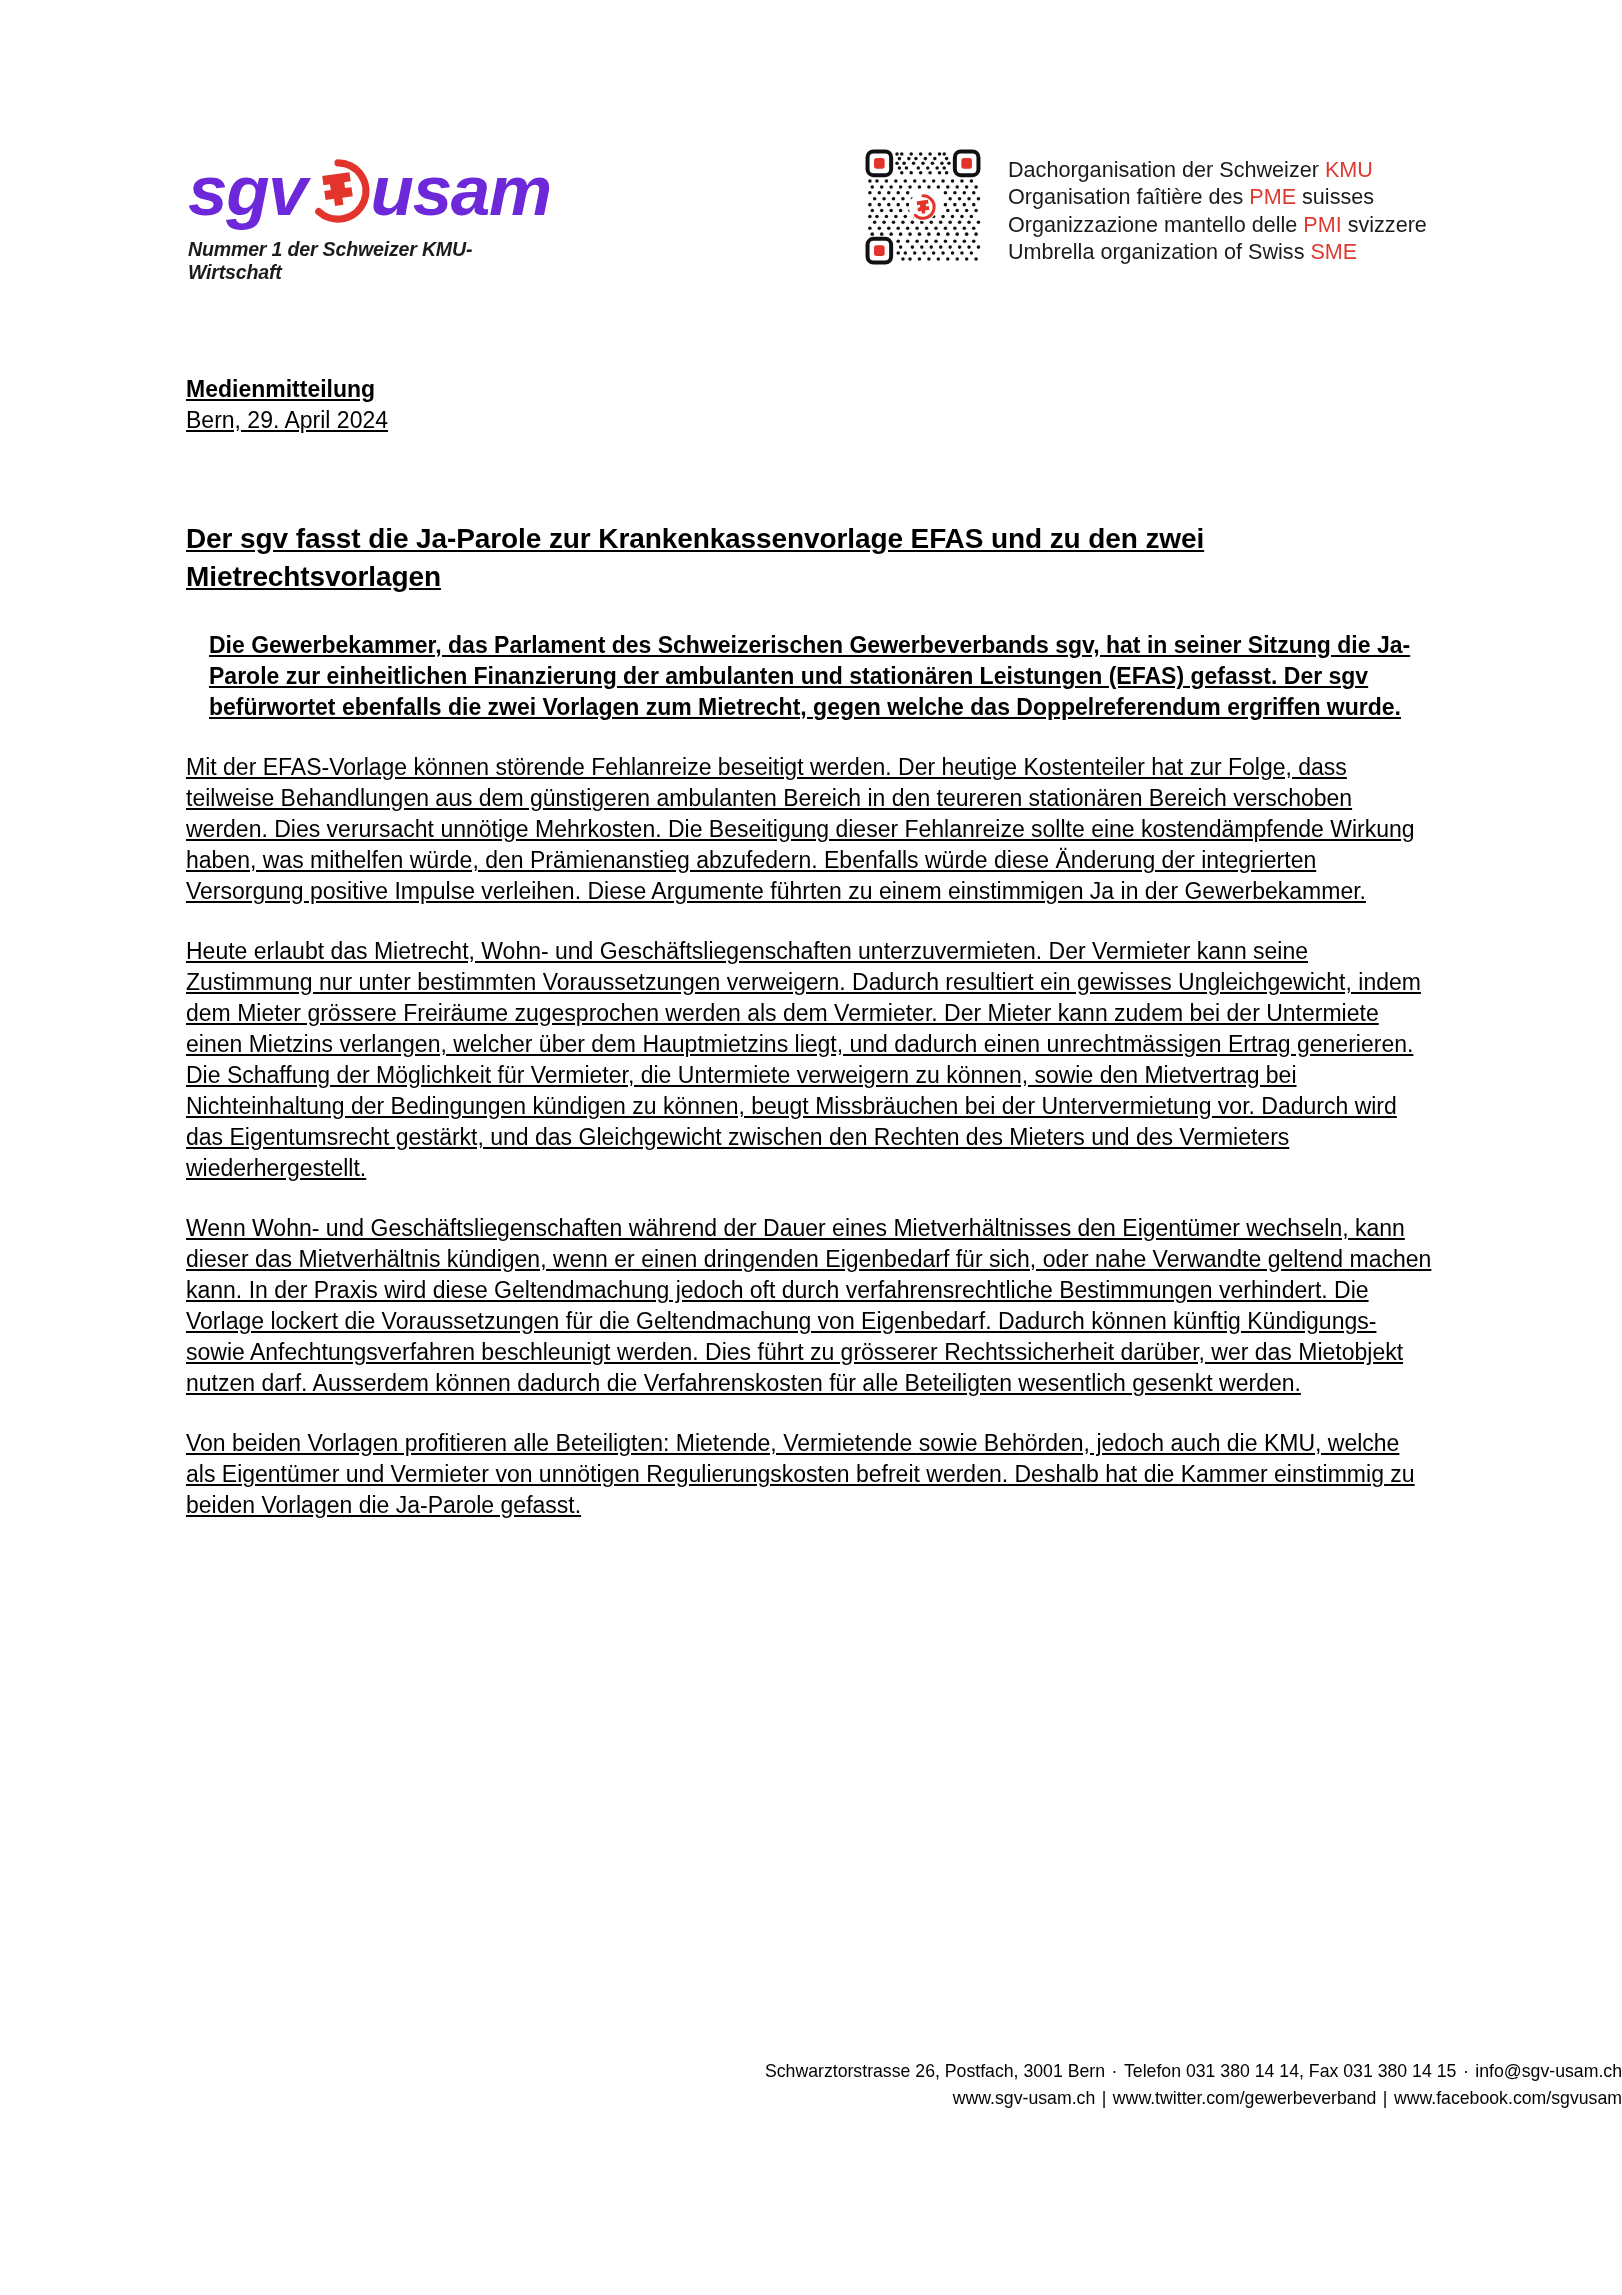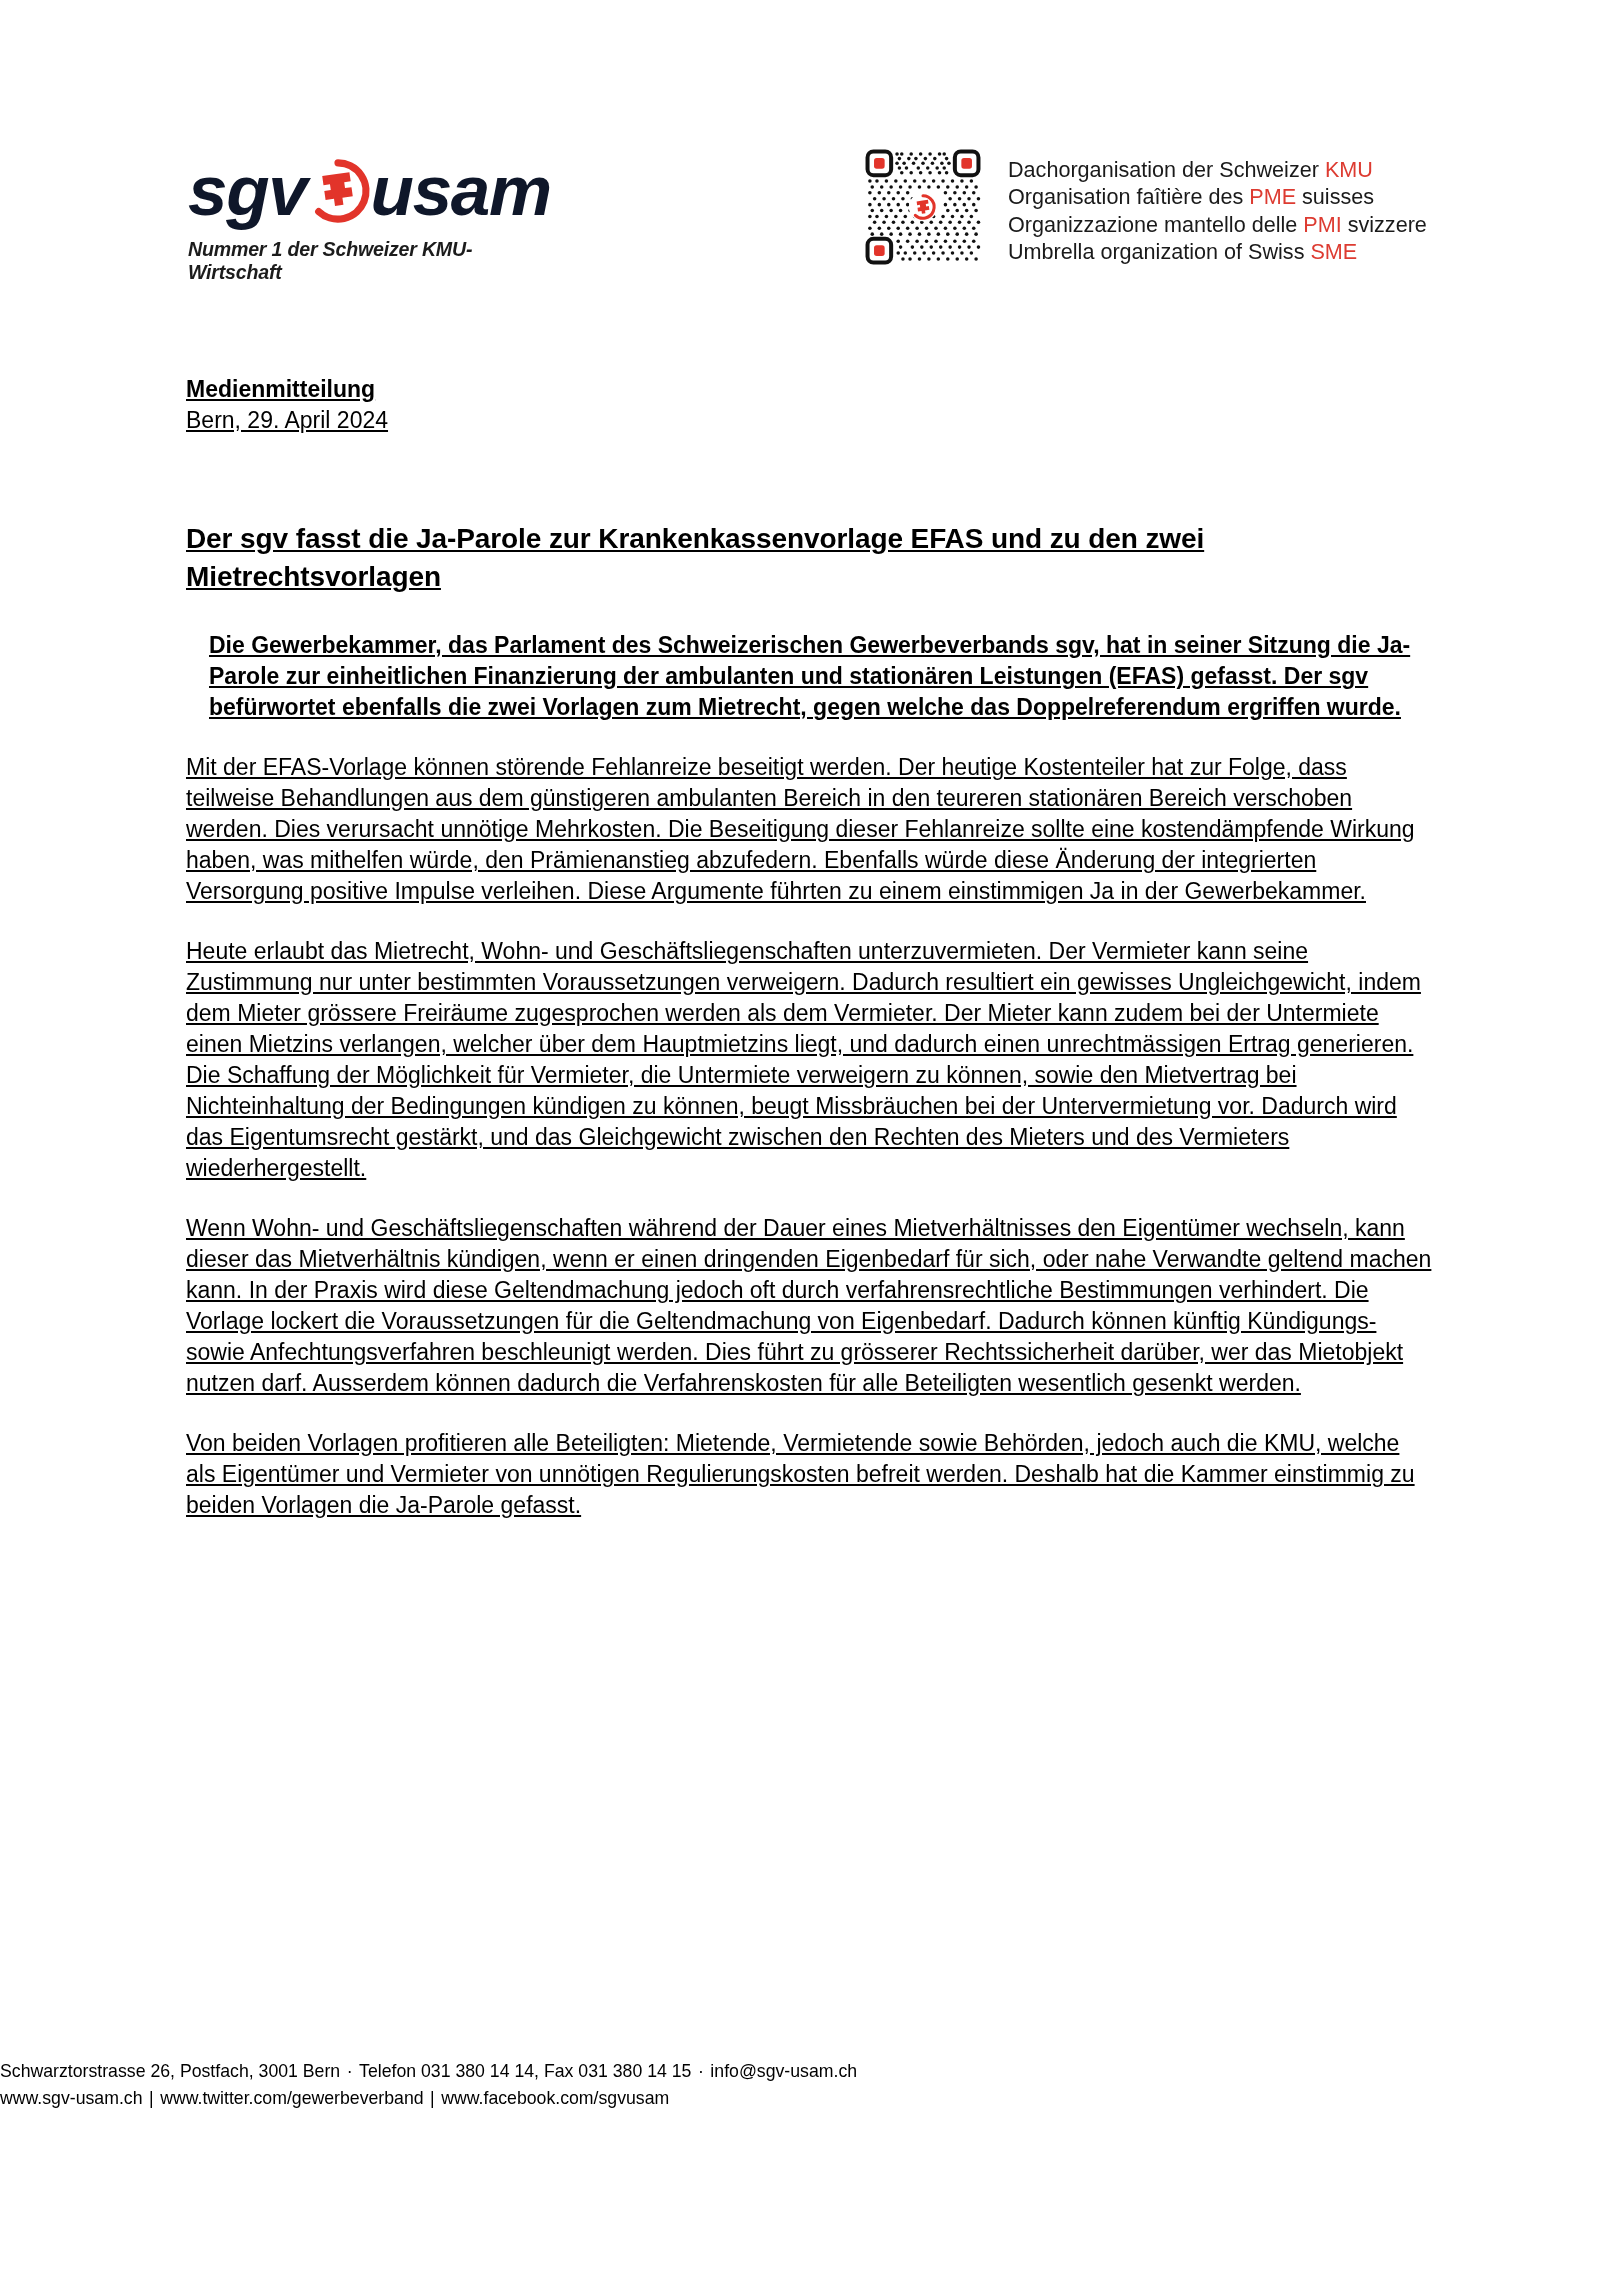--- a/index.html
+++ b/index.html
@@ -35,21 +35,21 @@
     width: 366px;
   }
   .logo-wordmark {
     display: flex;
     align-items: center;
     height: 71px;
     font-style: italic;
     font-weight: bold;
     font-size: 71px;
     letter-spacing: -1.3px;
-    color: #0f172a;
+    color: #6d28d9;
     line-height: 1;
   }
   .logo-sgv { margin-right: 1.3px; }
   .logo-usam { margin-left: 1.3px; }
   .logo-emblem {
     position: relative;
     width: 68px;
     height: 68px;
     margin: 0 -2.6px 0 -3.9px;
     flex: none;
@@ -151,21 +151,21 @@
     font-size: 19.6px;
     color: #dd3b31;
     white-space: nowrap;
   }
   .fl-de { left: 190px; top: 0; }
   .fl-fr { left: 654px; top: 0; }
   .fl-it { left: 1076px; top: 0; }
 
   .footer-contact {
     margin-top: 11.8px;
-    text-align: left;
+    text-align: right;
     font-size: 17.7px;
     line-height: 27px;
     color: #000;
   }
   .sep { padding: 0 6.5px; }
 </style>
 </head>
 <body>
 
 <div class="page">

